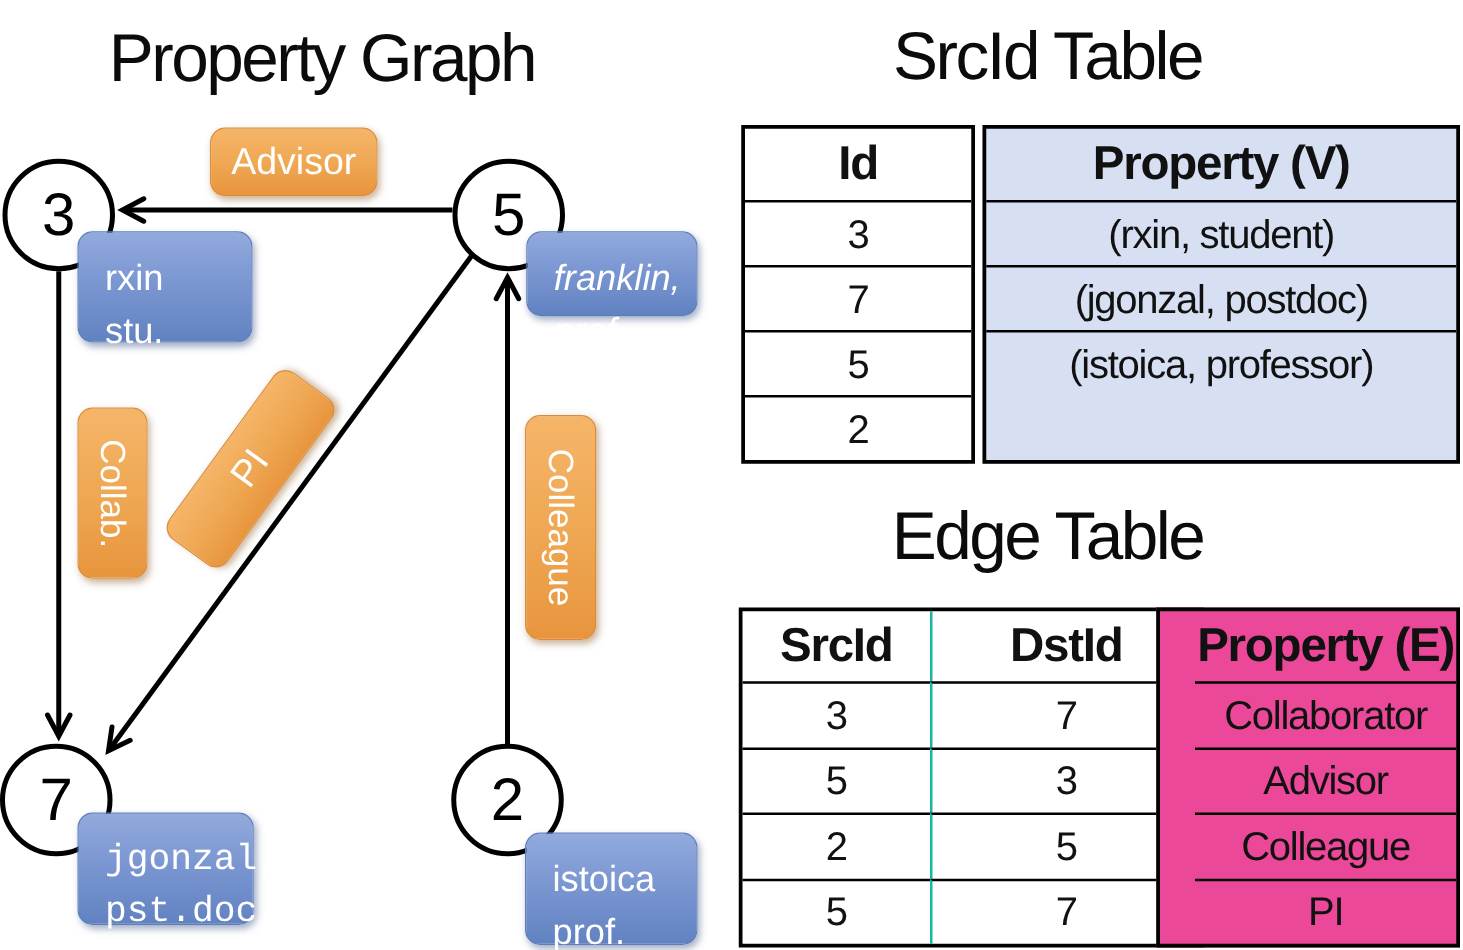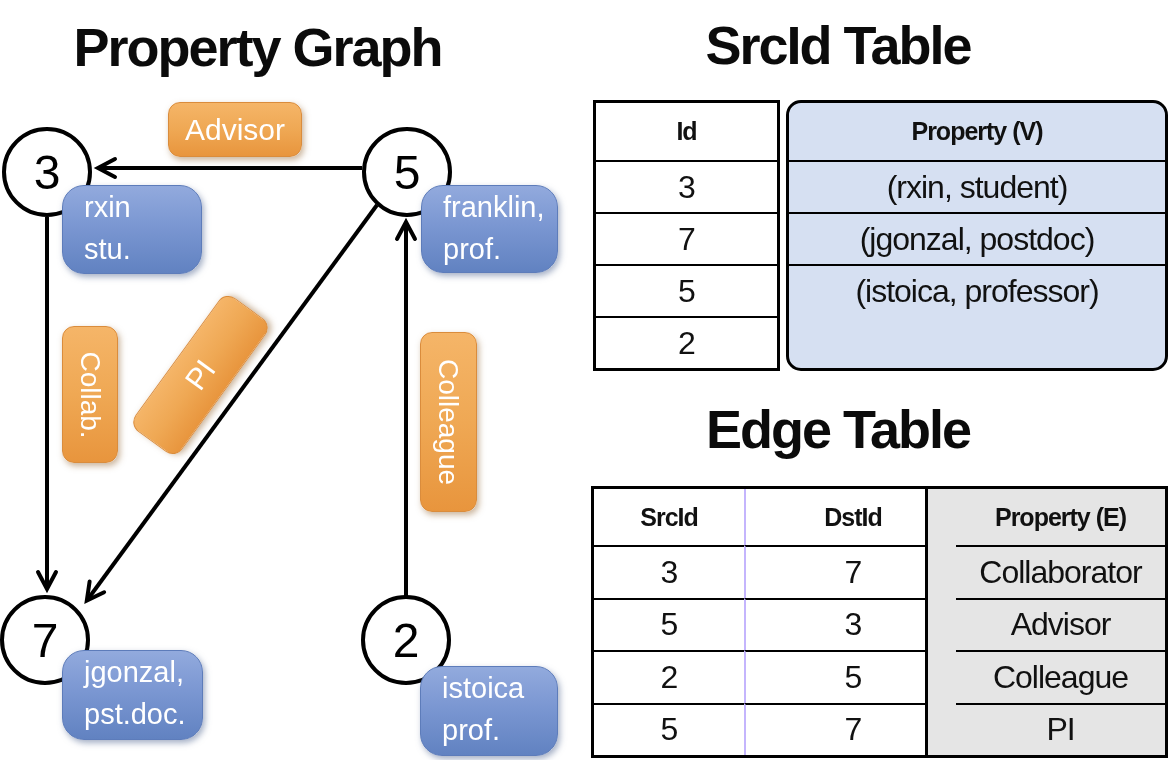--- a/index.html
+++ b/index.html
@@ -3,21 +3,21 @@
 <meta charset="utf-8">
 <style>
   html,body { margin:0; padding:0; background:#ffffff; }
   .slide {
     position:relative; width:1170px; height:760px; background:#ffffff;
     font-family:"Liberation Sans", sans-serif; overflow:hidden; color:#000;
   }
 
   
   .big-title {
-    position:absolute; text-align:center; font-size:54px; font-weight:700;
+    position:absolute; text-align:center; font-size:54px; font-weight:400;
     letter-spacing:-2px; color:#0b0b0b; white-space:nowrap;
   }
   .graph-title   { left:0px;   top:16px;  width:515px; }
   .vertex-title  { left:550px; top:14px;  width:576px; }
   .edge-title    { left:550px; top:398px; width:576px; }
 
   
   .node {
     position:absolute; box-sizing:border-box; width:90px; height:90px;
     border:4px solid #000; border-radius:50%; background:#fff;
@@ -26,28 +26,28 @@
   }
   .node-3 { left:2px;   top:127px; }
   .node-5 { left:362px; top:127px; }
   .node-7 { left:0px;   top:595px; }
   .node-2 { left:361px; top:595px; }
 
   
   .vprop {
     position:absolute; box-sizing:border-box; z-index:3;
     background:linear-gradient(180deg, #92aadd 0%, #7b97d2 45%, #6182c1 100%);
-    border:1px solid #5d7cba; border-radius:22px;
+    border:1px solid #5d7cba; border-radius:12px;
     box-shadow:2px 3px 6px rgba(90,110,150,0.55);
     color:#fff; font-size:29px; line-height:1.45;
-    padding:0 0 0 21px;
+    padding:16px 0 0 21px;
   }
   .vprop-rxin     { left:62px;  top:185px; width:140px; height:89px; }
-  .vprop-franklin { left:421px; top:185px; width:137px; height:88px; }
-  .vprop-jgonzal  { left:62px;  top:650px; width:141px; height:90px; }
+  .vprop-franklin { left:421px; top:185px; width:137px; height:68px;font-style:italic; }
+  .vprop-jgonzal  { left:62px;  top:650px; width:141px; height:90px;font-family:Liberation Mono, monospace; }
   .vprop-istoica  { left:420px; top:650px; width:138px; height:90px;margin-top:16px; }
 
   
   .elabel {
     position:absolute; box-sizing:border-box; z-index:3;
     background:linear-gradient(180deg, #f5b568 0%, #efa854 50%, #e8953d 100%);
     border:1px solid #da8c3c; border-radius:12px;
     box-shadow:2px 3px 6px rgba(150,105,55,0.5);
     color:#fff; font-size:30px;
     display:flex; align-items:center; justify-content:center;
@@ -61,32 +61,32 @@
   .edges-svg { position:absolute; left:0; top:0; z-index:1; }
 
   
   .tbl-block {
     position:absolute; box-sizing:border-box; border:3px solid #000;
     display:grid; z-index:2;
   }
   .vtx-id   { left:593px; top:100px; width:187px; height:271px;
               grid-template-rows:57px 1fr 1fr 1fr 1fr; background:#fff; }
   .vtx-prop { left:786px; top:100px; width:382px; height:271px;
-              grid-template-rows:57px 1fr 1fr 1fr 1fr; background:#d6e0f2;border-radius:15px; }
+              grid-template-rows:57px 1fr 1fr 1fr 1fr; background:#d6e0f2; }
   .edg-left { left:591px; top:486px; width:372px; height:272px;
               grid-template-columns:150px 1fr;
               grid-template-rows:56px 1fr 1fr 1fr 1fr; background:#fff; }
   .edg-prop { left:925px; top:486px; width:243px; height:272px;
-              grid-template-rows:56px 1fr 1fr 1fr 1fr; background:#e5e5e5;padding-left:28px; }
+              grid-template-rows:56px 1fr 1fr 1fr 1fr; background:#ec4899;padding-left:28px; }
   .cell {
     display:flex; align-items:center; justify-content:center;
     border-top:2px solid #000; font-size:32px; letter-spacing:-1px; color:#111;
   }
-  .cell.hdr { border-top:none; font-size:25px; font-weight:700; letter-spacing:-1px; }
-  .cell.col2 { border-left:2px solid #c4b5fd; }
+  .cell.hdr { border-top:none; font-size:38px; font-weight:700; letter-spacing:-1px; }
+  .cell.col2 { border-left:2px solid #14b8a6; }
   .row1 { border-top:none; }
 </style>
 </head>
 <body>
 
 <div class="slide">
 
   <div class="big-title graph-title">Property Graph</div>
   <div class="big-title vertex-title">SrcId Table</div>
   <div class="big-title edge-title">Edge Table</div>

